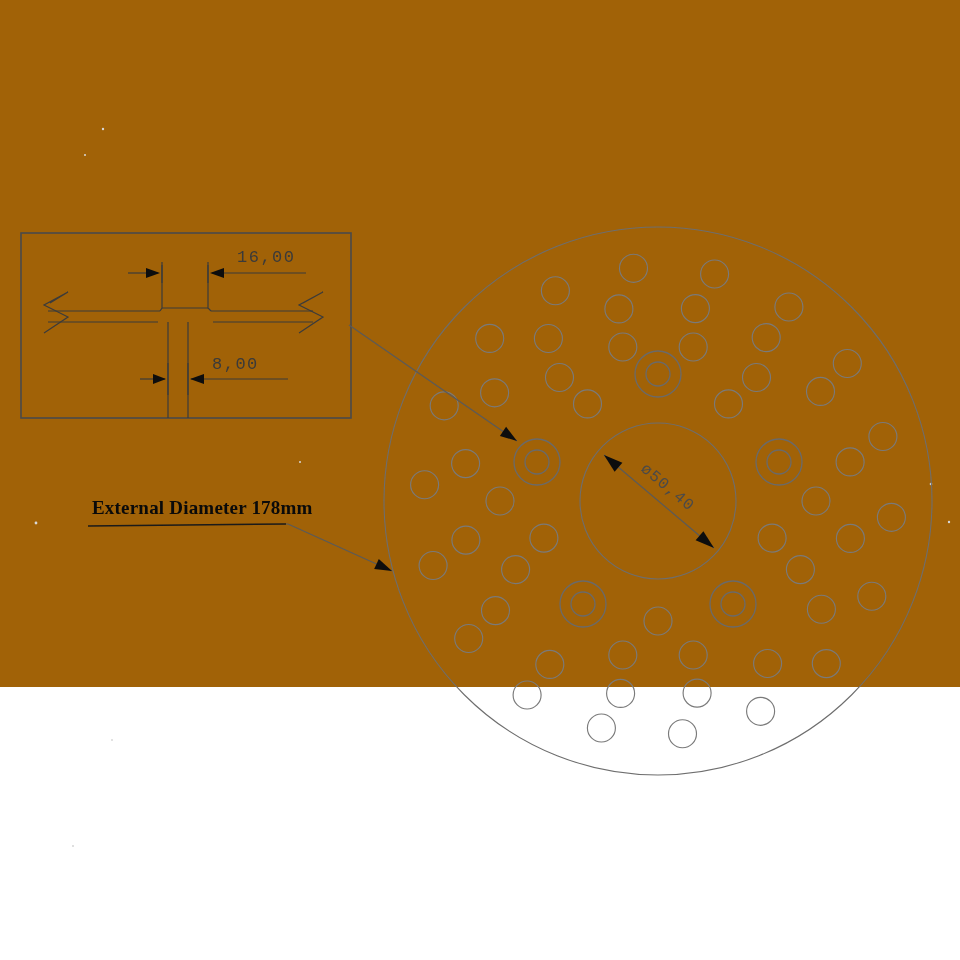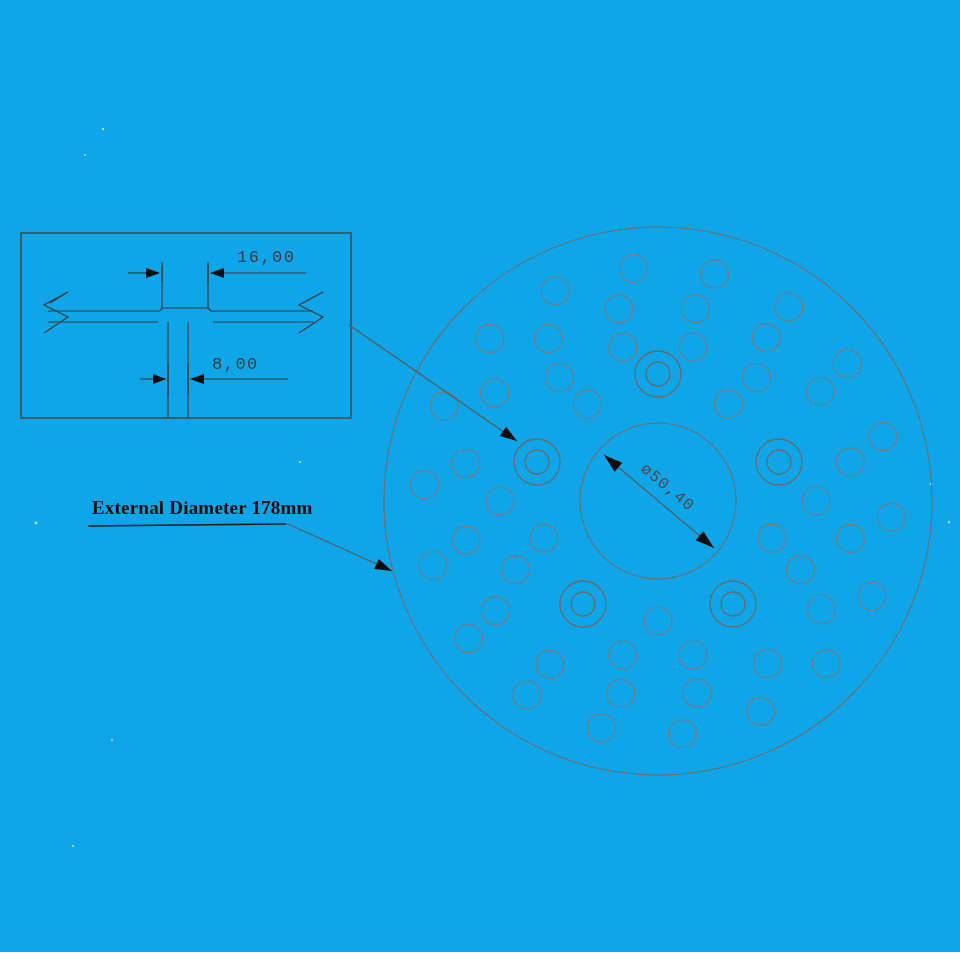--- a/index.html
+++ b/index.html
@@ -10,22 +10,22 @@
   }
   body {
     width: 960px;
     height: 960px;
     overflow: hidden;
     font-family: "Liberation Sans", sans-serif;
   }
   #sheet {
     position: relative;
     width: 960px;
-    height: 952px;
-    background: #0ea5e9;
+    height: 687px;
+    background: #a16207;
   }
   #drawing {
     position: absolute;
     top: 0;
     left: 0;
     width: 960px;
     height: 960px;
   }
   .label-text {
     font-family: "Liberation Serif", serif;

